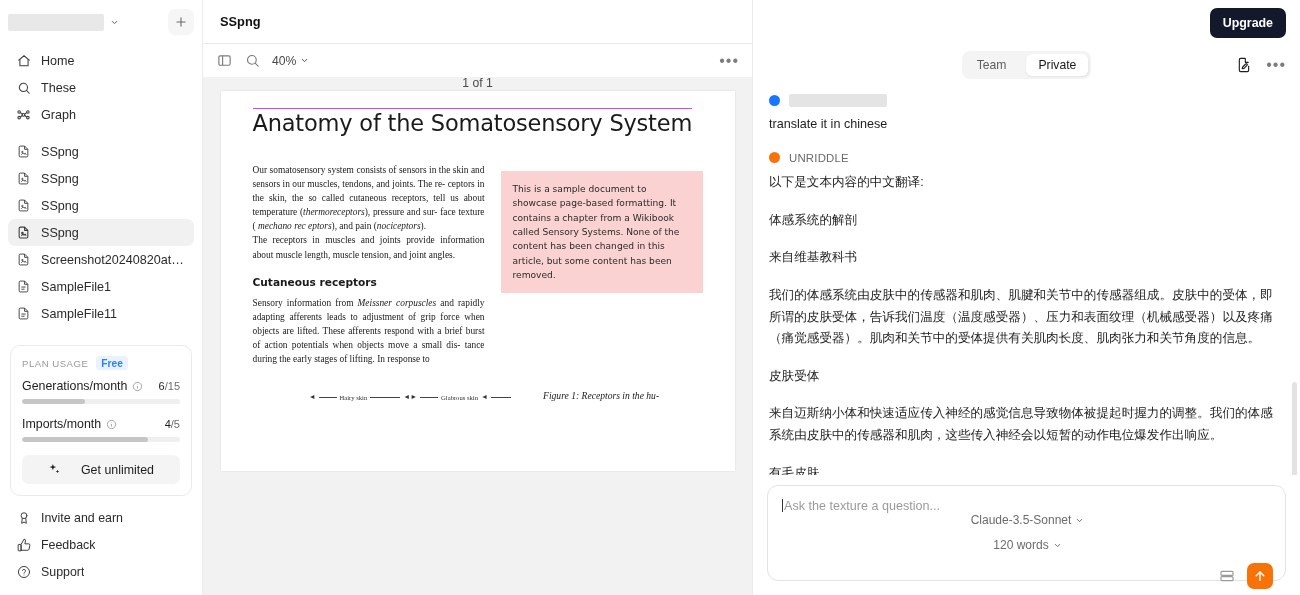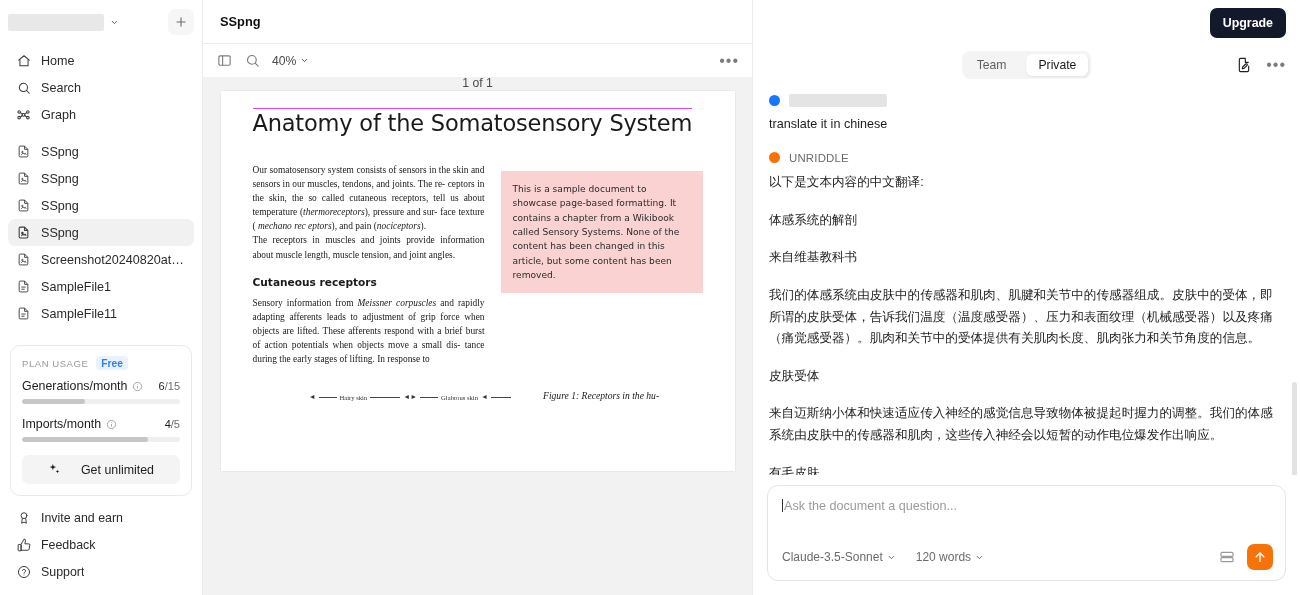--- a/index.html
+++ b/index.html
@@ -183,21 +183,21 @@
 
   .scroll-track { position: absolute; right: 3px; top: 296px; width: 5px; height: 110px; background: #e3e3e3; border-radius: 3px; }
 
   .composer-wrap { padding: 10px 14px 14px 14px; flex-shrink: 0; }
   .composer {
     border: 1px solid #e4e4e4; border-radius: 11px; padding: 13px 12px 10px 14px;
     height: 96px; display: flex; flex-direction: column; background: #fff;
   }
   .composer-input { flex: 1; font-size: 12.6px; color: #9b9b9b; position: relative; }
   .caret { display:inline-block; width:1px; height: 13px; background:#333; vertical-align:-2px; margin-right:1px;}
-  .composer-bar { display: flex; align-items: center; gap: 20px; }
+  .composer-bar { display: flex; align-items: center; gap: 11px; flex-direction: column; }
   .pill { display: flex; align-items: center; gap: 4px; font-size: 12px; color: #6b6b6b; cursor: pointer; }
   .composer-right { margin-left: auto; display: flex; align-items: center; gap: 12px; }
   .send-btn {
     width: 26px; height: 26px; border-radius: 7px; background: #f77307;
     display: flex; align-items: center; justify-content: center; cursor: pointer;
   }
   svg { display: block; }
 </style>
 </head>
 <body>
@@ -233,21 +233,21 @@
         </span>
         <span class="lbl">Home</span>
       </div>
       <div class="nav-item">
         <span class="ic">
           <svg width="14" height="14" viewBox="0 0 24 24" fill="none" stroke="currentColor" stroke-width="1.8" stroke-linecap="round">
               <circle cx="11" cy="11" r="7"></circle>
               <line x1="16.2" y1="16.2" x2="21" y2="21"></line>
             </svg>
         </span>
-        <span class="lbl">Search</span>
+        <span class="lbl">These</span>
       </div>
       <div class="nav-item">
         <span class="ic">
           <svg width="15" height="15" viewBox="0 0 24 24" fill="none" stroke="currentColor" stroke-width="1.7" stroke-linecap="round">
               <circle cx="5" cy="8" r="2"></circle>
               <circle cx="19" cy="8" r="2"></circle>
               <circle cx="5" cy="17" r="2"></circle>
               <circle cx="19" cy="17" r="2"></circle>
               <circle cx="12" cy="12.5" r="2.2"></circle>
               <line x1="7" y1="9" x2="10" y2="11.5"></line>
@@ -548,21 +548,21 @@
         <div class="cn">来自迈斯纳小体和快速适应传入神经的感觉信息导致物体被提起时握力的调整。我们的体感系统由皮肤中的传感器和肌肉，这些传入神经会以短暂的动作电位爆发作出响应。</div>
         <div class="cn">有毛皮肤</div>
 
       </div>
 
       <div class="scroll-track"></div>
     </div>
 
     <div class="composer-wrap">
       <div class="composer">
-        <div class="composer-input"><span class="caret"></span><span>Ask the document a question...</span></div>
+        <div class="composer-input"><span class="caret"></span><span>Ask the texture a question...</span></div>
         <div class="composer-bar">
           <span class="pill">
             <span>Claude-3.5-Sonnet</span>
             <span>
               <svg width="9" height="9" viewBox="0 0 24 24" fill="none" stroke="currentColor" stroke-width="2.6" stroke-linecap="round" stroke-linejoin="round">
                   <polyline points="6 9 12 15 18 9"></polyline>
                 </svg>
             </span>
           </span>
           <span class="pill">

